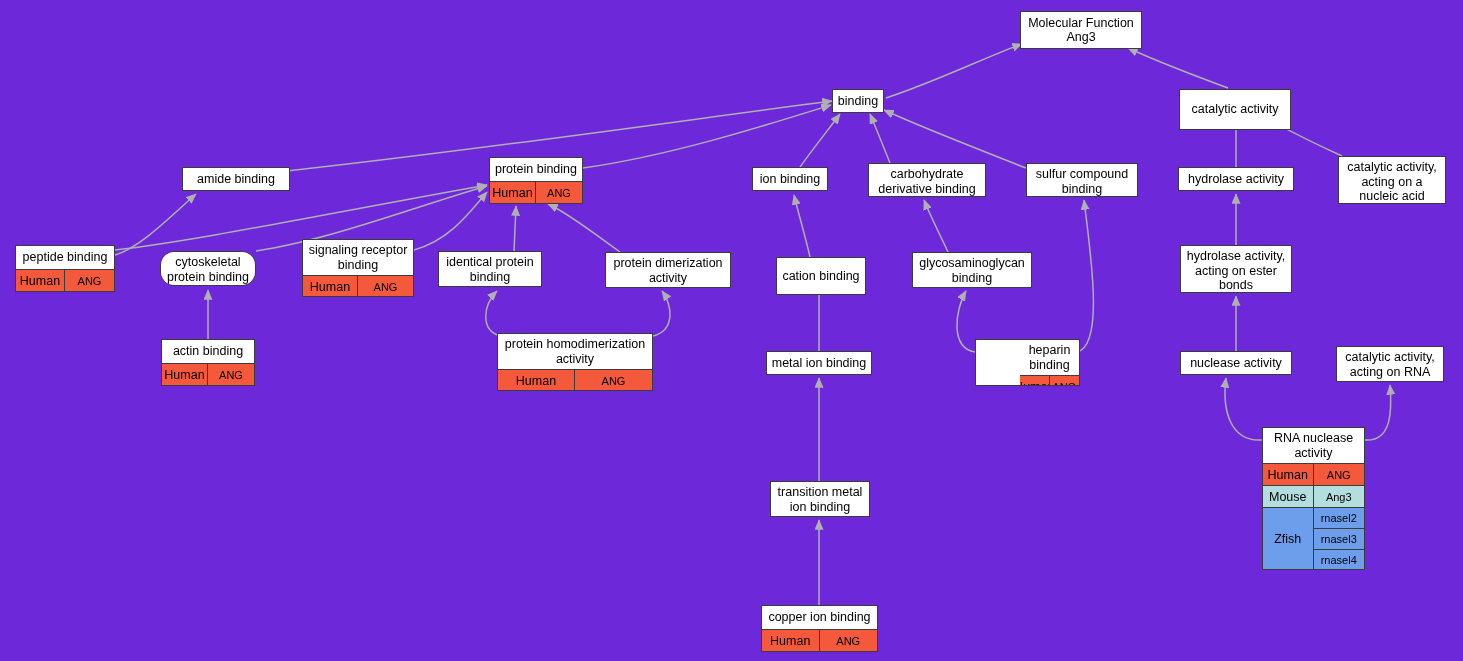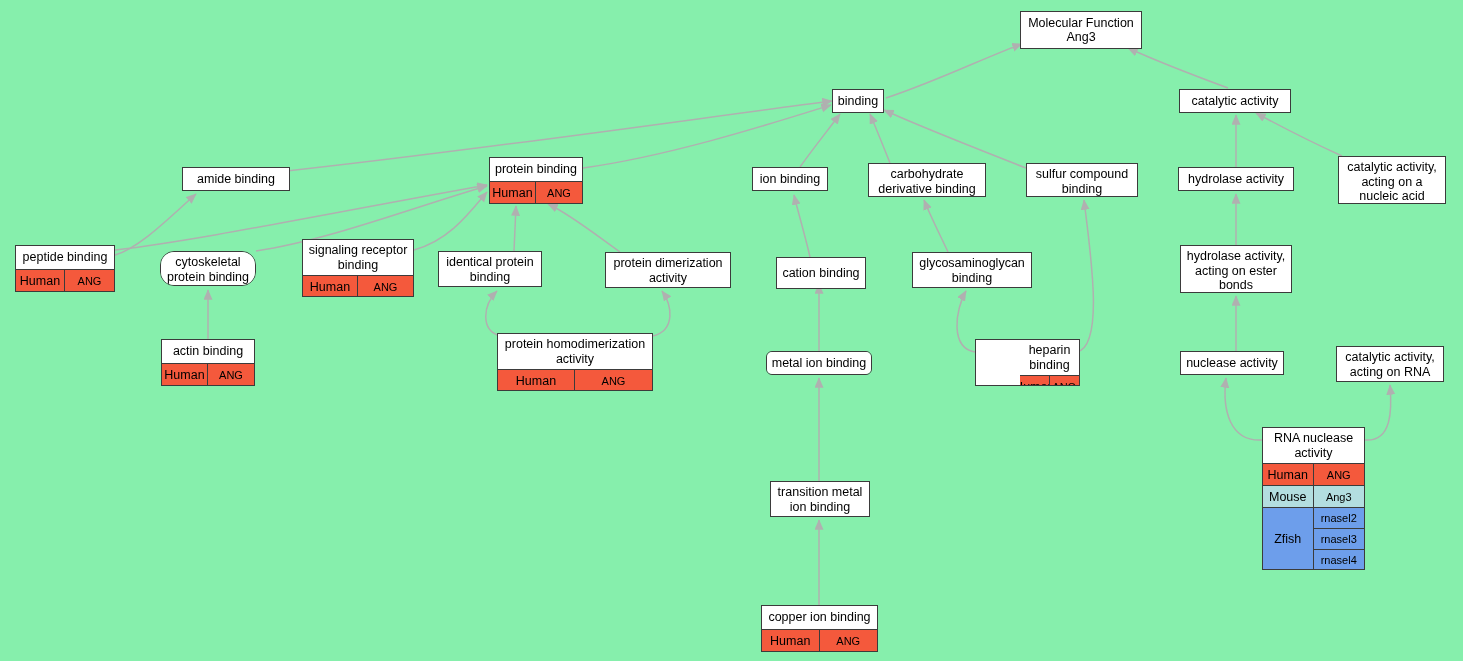--- a/index.html
+++ b/index.html
@@ -1,20 +1,20 @@
 <!DOCTYPE html>
 <html><head>
 <meta charset="utf-8">
 <title>GO Graph</title>
 <style>
   html,body{margin:0;padding:0;background:#ffffff;}
   #stage{
     position:relative;
     width:1463px;height:661px;
-    background:#86efac;
+    background:#6d28d9;
     font-family:"Liberation Sans", sans-serif;
     overflow:hidden;
   }
   #edges{position:absolute;left:0;top:0;width:1463px;height:661px;pointer-events:none;}
   .node{
     position:absolute;
     box-sizing:border-box;
     border:1.4px solid #3b3b3b;
     background:#ffffff;
     display:flex;
@@ -115,21 +115,21 @@
       </g>
   </svg>
   <div id="node-layer">
       <div class="node" style="left: 1020px; top: 11px; width: 122px; height: 38px; border-color: rgb(59, 59, 59);">
         <div class="title">Molecular Function
 Ang3</div>
       </div>
       <div class="node" style="left: 832px; top: 89px; width: 52px; height: 24px; border-color: rgb(59, 59, 59);">
         <div class="title">binding</div>
       </div>
-      <div class="node" style="left: 1179px; top: 89px; width: 112px; height: 24px; border-color: rgb(59, 59, 59);">
+      <div class="node" style="left: 1179px; top: 89px; width: 112px; height: 41px; border-color: rgb(59, 59, 59);">
         <div class="title">catalytic activity</div>
       </div>
       <div class="node" style="left: 182px; top: 167px; width: 108px; height: 24px; border-color: rgb(59, 59, 59);">
         <div class="title">amide binding</div>
       </div>
       <div class="node" style="left: 489px; top: 157px; width: 94px; height: 47px; border-color: rgb(59, 59, 59);">
         <div class="title">protein binding</div>
         <div class="annrow" style="background: rgb(244, 89, 60);">
           <div class="sp" style="border-right-color: rgb(59, 59, 59);">Human</div>
           <div class="genes">
@@ -180,21 +180,21 @@
         </div>
       </div>
       <div class="node" style="left: 438px; top: 251px; width: 104px; height: 36px; border-color: rgb(59, 59, 59);">
         <div class="title">identical protein
 binding</div>
       </div>
       <div class="node" style="left: 605px; top: 252px; width: 126px; height: 36px; border-color: rgb(59, 59, 59);">
         <div class="title">protein dimerization
 activity</div>
       </div>
-      <div class="node" style="left: 776px; top: 257px; width: 90px; height: 32px; border-color: rgb(59, 59, 59);">
+      <div class="node" style="left: 776px; top: 257px; width: 90px; height: 38px; border-color: rgb(59, 59, 59);">
         <div class="title">cation binding</div>
       </div>
       <div class="node" style="left: 912px; top: 252px; width: 120px; height: 36px; border-color: rgb(59, 59, 59);">
         <div class="title">glycosaminoglycan
 binding</div>
       </div>
       <div class="node" style="left: 1180px; top: 245px; width: 112px; height: 48px; border-color: rgb(59, 59, 59);">
         <div class="title">hydrolase activity,
 acting on ester
 bonds</div>
@@ -211,33 +211,33 @@
       <div class="node" style="left: 497px; top: 333px; width: 156px; height: 58px; border-color: rgb(59, 59, 59);">
         <div class="title">protein homodimerization
 activity</div>
         <div class="annrow" style="background: rgb(244, 89, 60);">
           <div class="sp" style="border-right-color: rgb(59, 59, 59);">Human</div>
           <div class="genes">
             <div class="g" style="height: 21px; border-top-color: rgb(59, 59, 59);">ANG</div>
           </div>
         </div>
       </div>
-      <div class="node" style="left: 766px; top: 351px; width: 106px; height: 24px; border-color: rgb(59, 59, 59); border-radius: 6px;">
+      <div class="node" style="left: 766px; top: 351px; width: 106px; height: 24px; border-color: rgb(59, 59, 59);">
         <div class="title">metal ion binding</div>
       </div>
       <div class="node" style="left: 975px; top: 339px; width: 105px; height: 47px; border-color: rgb(59, 59, 59); padding-left: 44px;">
         <div class="title">heparin binding</div>
         <div class="annrow" style="background: rgb(244, 89, 60);">
           <div class="sp" style="border-right-color: rgb(59, 59, 59);">Human</div>
           <div class="genes">
             <div class="g" style="height: 21px; border-top-color: rgb(59, 59, 59);">ANG</div>
           </div>
         </div>
       </div>
-      <div class="node" style="left: 1180px; top: 351px; width: 104px; height: 24px; border-color: rgb(59, 59, 59);">
+      <div class="node" style="left: 1180px; top: 351px; width: 112px; height: 24px; border-color: rgb(59, 59, 59);">
         <div class="title">nuclease activity</div>
       </div>
       <div class="node" style="left: 1336px; top: 346px; width: 108px; height: 36px; border-color: rgb(59, 59, 59);">
         <div class="title">catalytic activity,
 acting on RNA</div>
       </div>
       <div class="node" style="left: 770px; top: 481px; width: 100px; height: 36px; border-color: rgb(59, 59, 59);">
         <div class="title">transition metal
 ion binding</div>
       </div>

